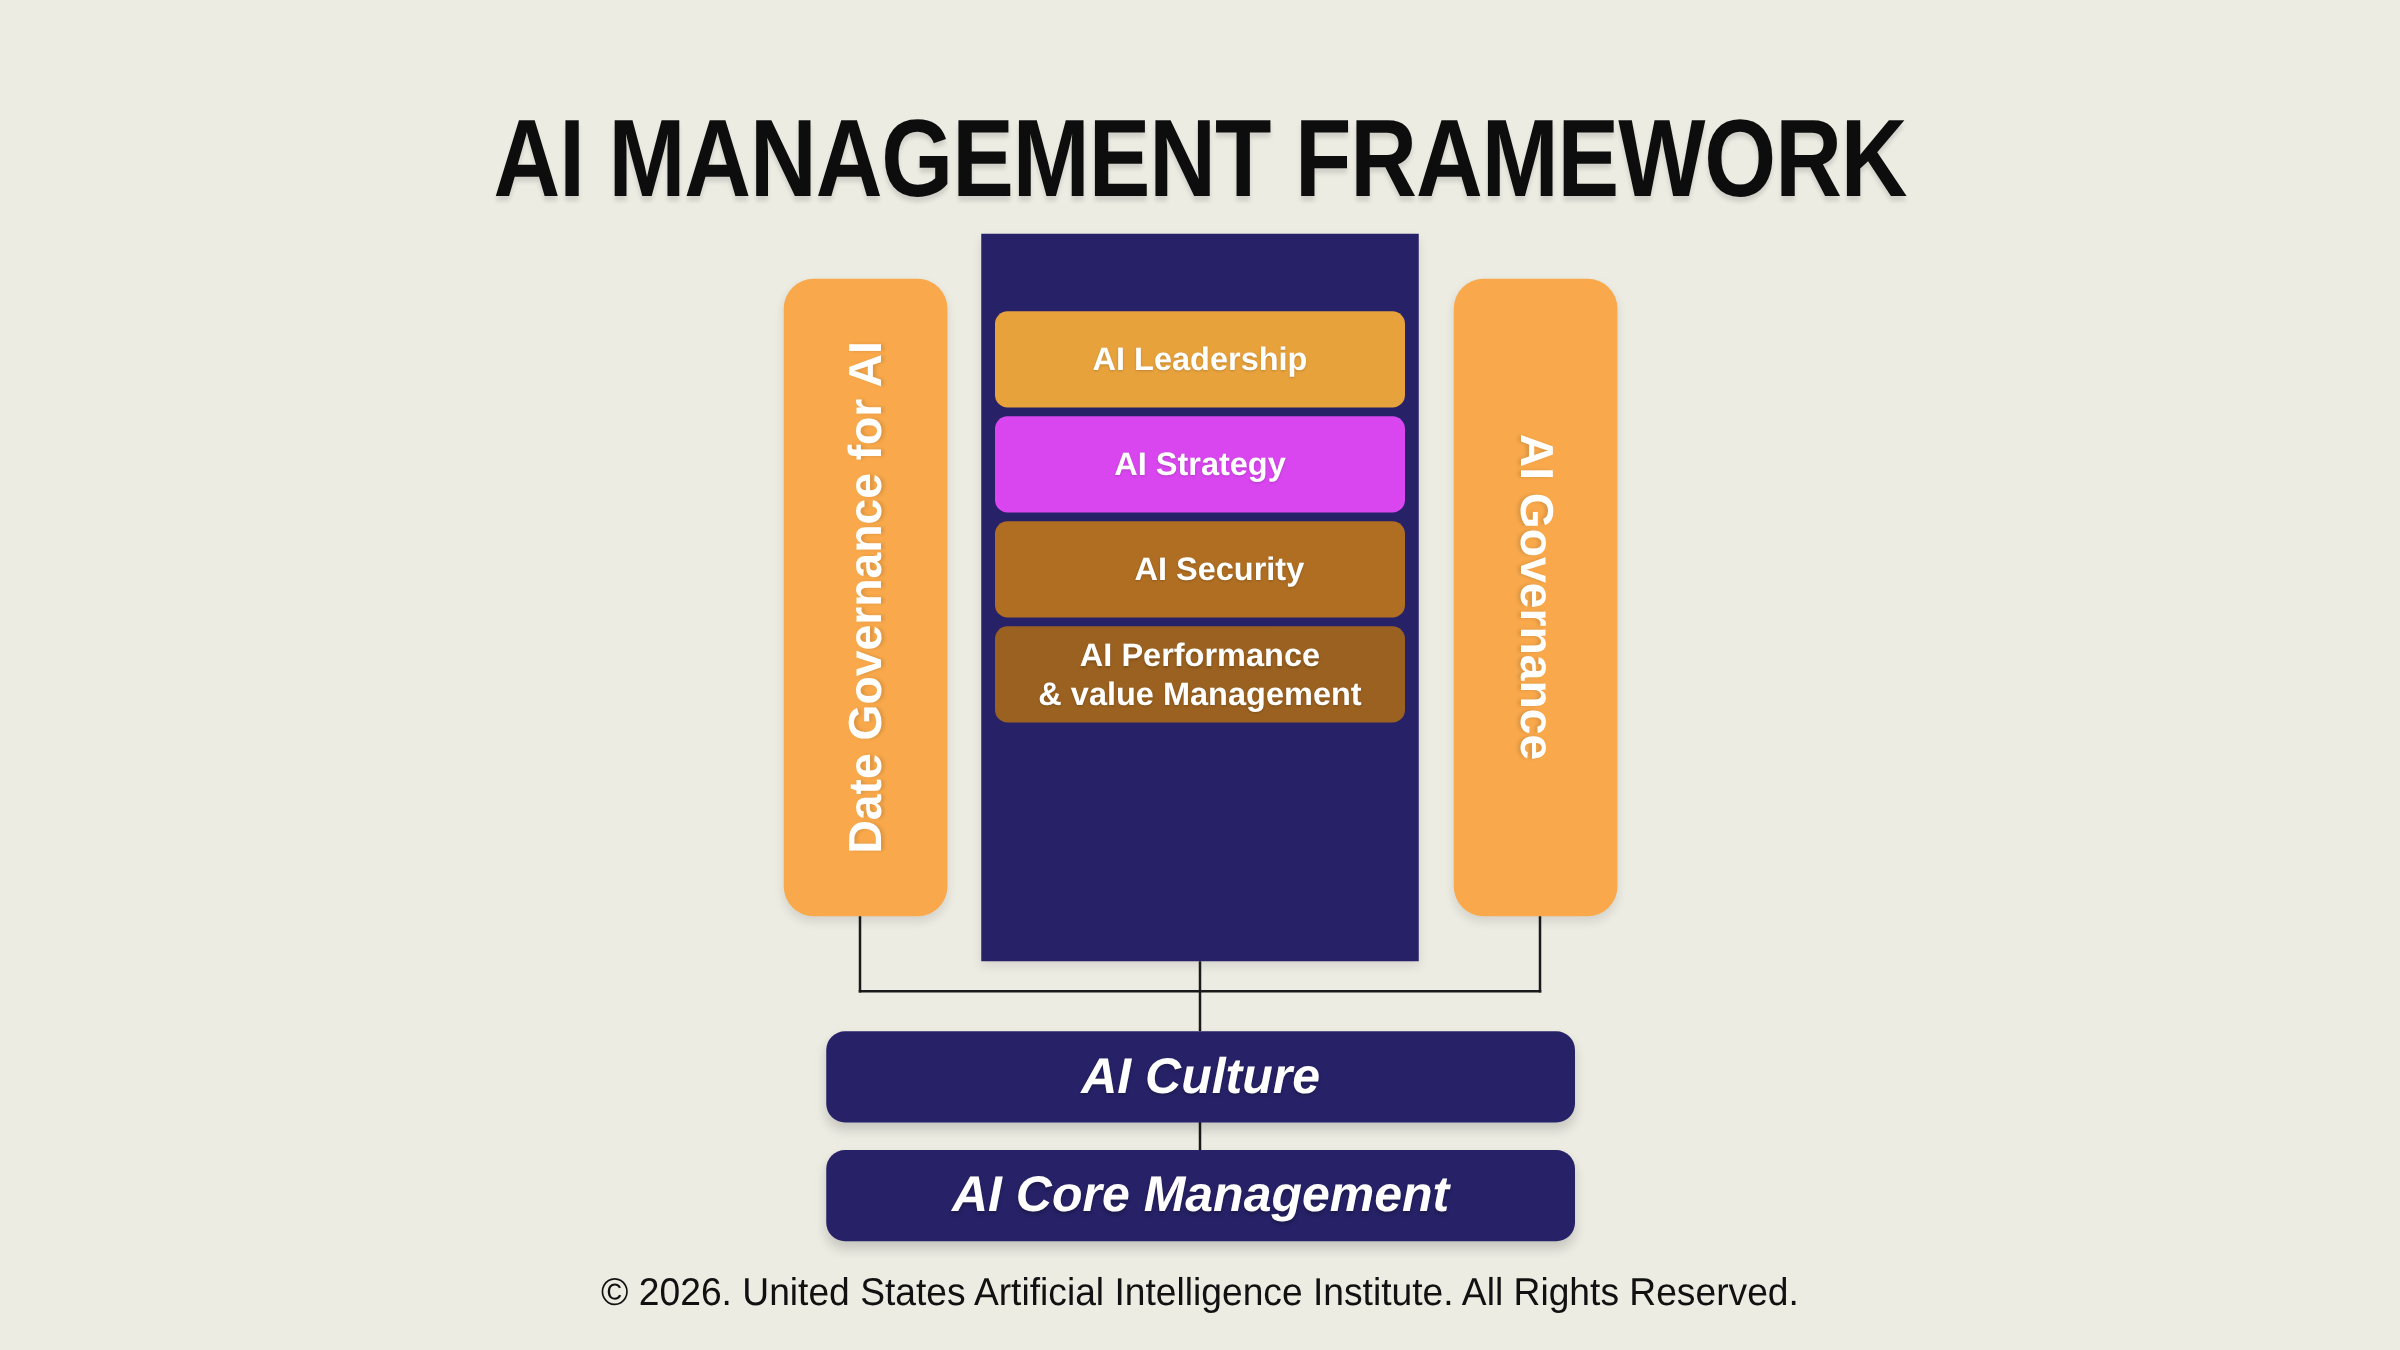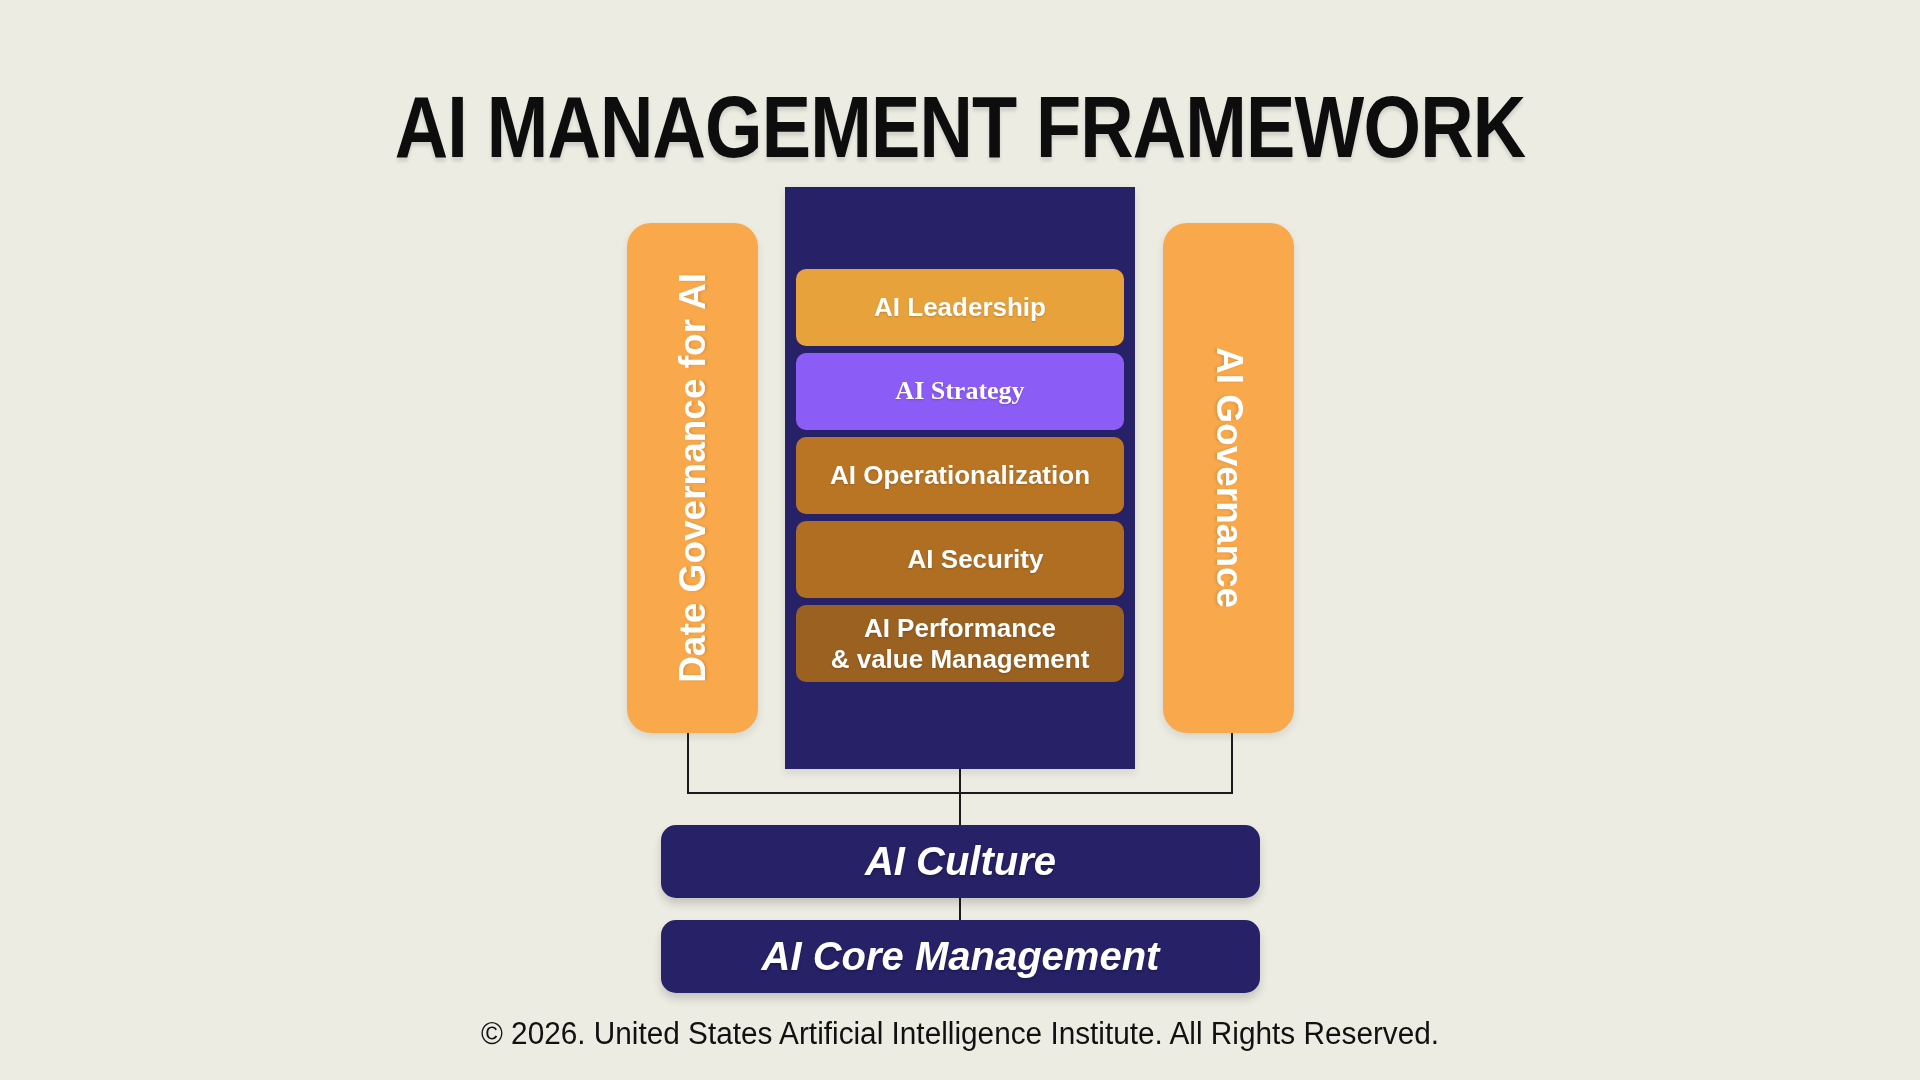--- a/index.html
+++ b/index.html
@@ -51,21 +51,21 @@
     box-shadow: 0 4px 8px rgba(0,0,0,0.10);
   }
   .core-title {
     position: absolute; top: 12px; left: 0; width: 100%;
     text-align: center; color: var(--text-light);
     font-size: 38px; font-weight: bold;
     text-shadow: 0 2px 3px rgba(0,0,0,0.25);
   }
   .factor-stack {
     position: absolute; left: 11px; right: 11px; top: 62px;
-    display: flex; flex-direction: column; gap: 7px; margin-top: 20px;
+    display: flex; flex-direction: column; gap: 7px;
   }
   .factor {
     height: 77px; border-radius: 10px;
     display: flex; align-items: center; justify-content: center;
     color: var(--text-light); font-size: 26px; font-weight: bold;
     text-align: center; white-space: pre-line; line-height: 1.18;
     text-shadow: 0 1px 2px rgba(0,0,0,0.18);
   }
 
   .connector { position: absolute; background: var(--line); }
@@ -100,22 +100,21 @@
 
   <div class="page-title">AI MANAGEMENT FRAMEWORK</div>
 
   <div class="pillar pillar-left">
     <span class="pillar-label">Date Governance for AI</span>
   </div>
 
   <div class="core-panel">
     <div class="factor-stack">
       <div class="factor" style="background: rgb(232, 162, 60);">AI Leadership</div>
-      <div class="factor" style="background: #8b5cf6; font-family: Liberation Serif, serif;">AI Strategy</div>
-      <div class="factor" style="background: rgb(186, 117, 36);">AI Operationalization</div>
+      <div class="factor" style="background: #d946ef;">AI Strategy</div>
       <div class="factor" style="background: rgb(175, 110, 34); padding-left: 31px;">AI Security</div>
       <div class="factor" style="background: rgb(154, 97, 32);">AI Performance
 &amp; value Management</div>
     </div>
   </div>
 
   <div class="pillar pillar-right">
     <span class="pillar-label">AI Governance</span>
   </div>
 

